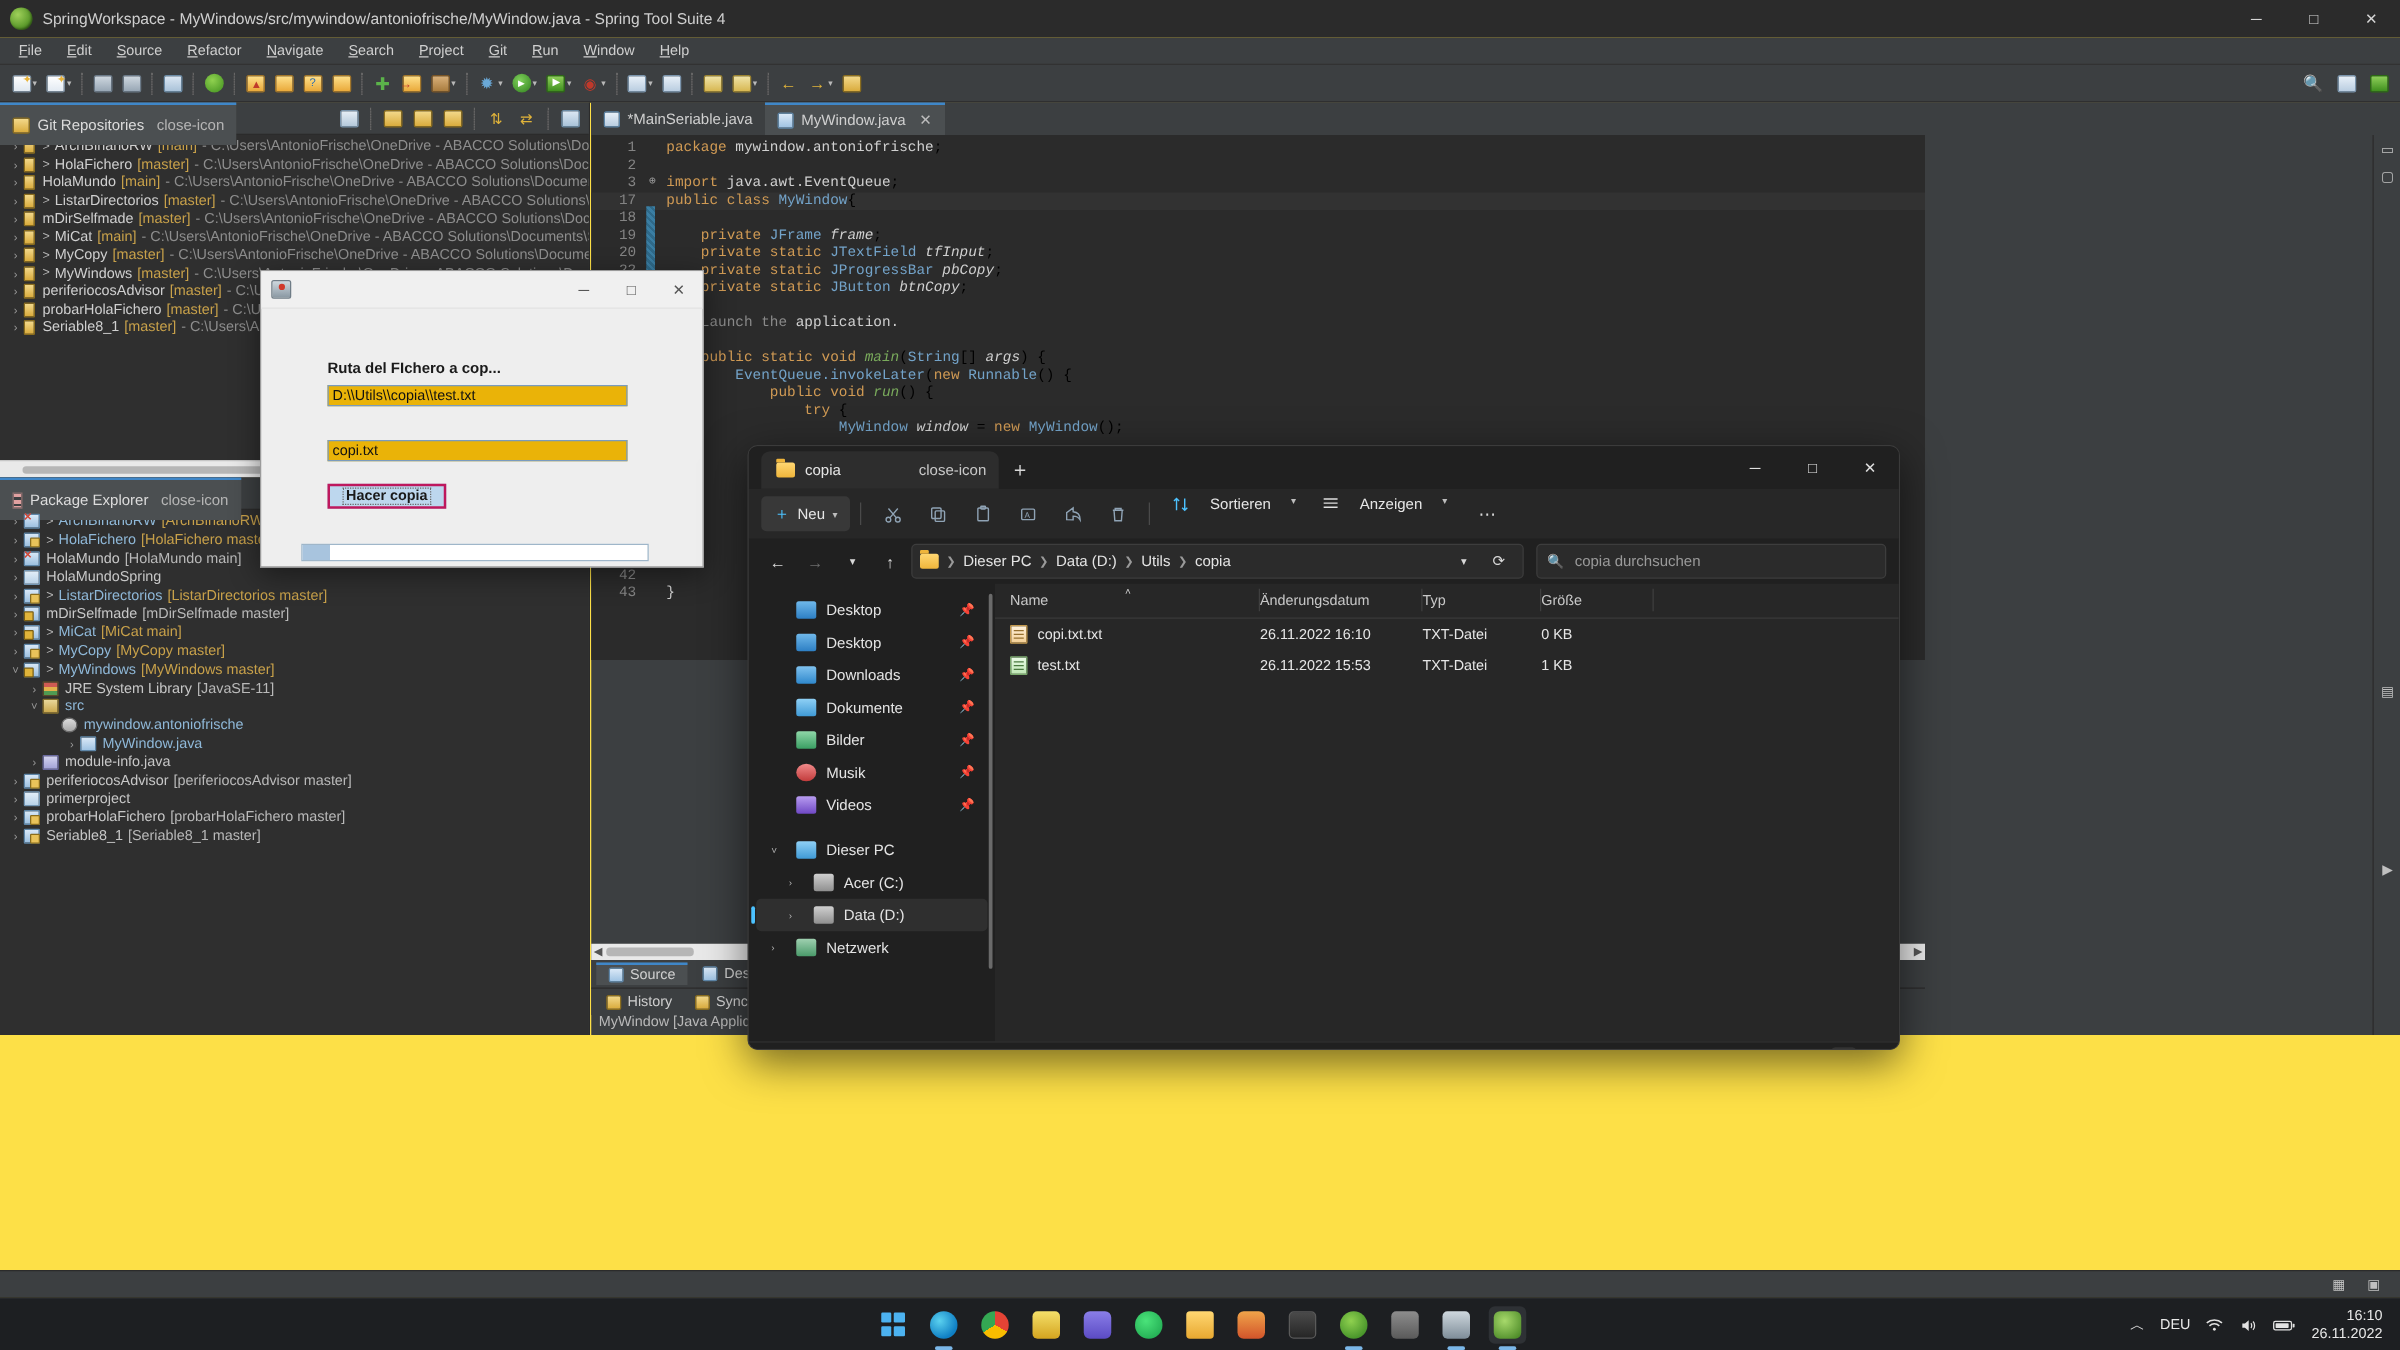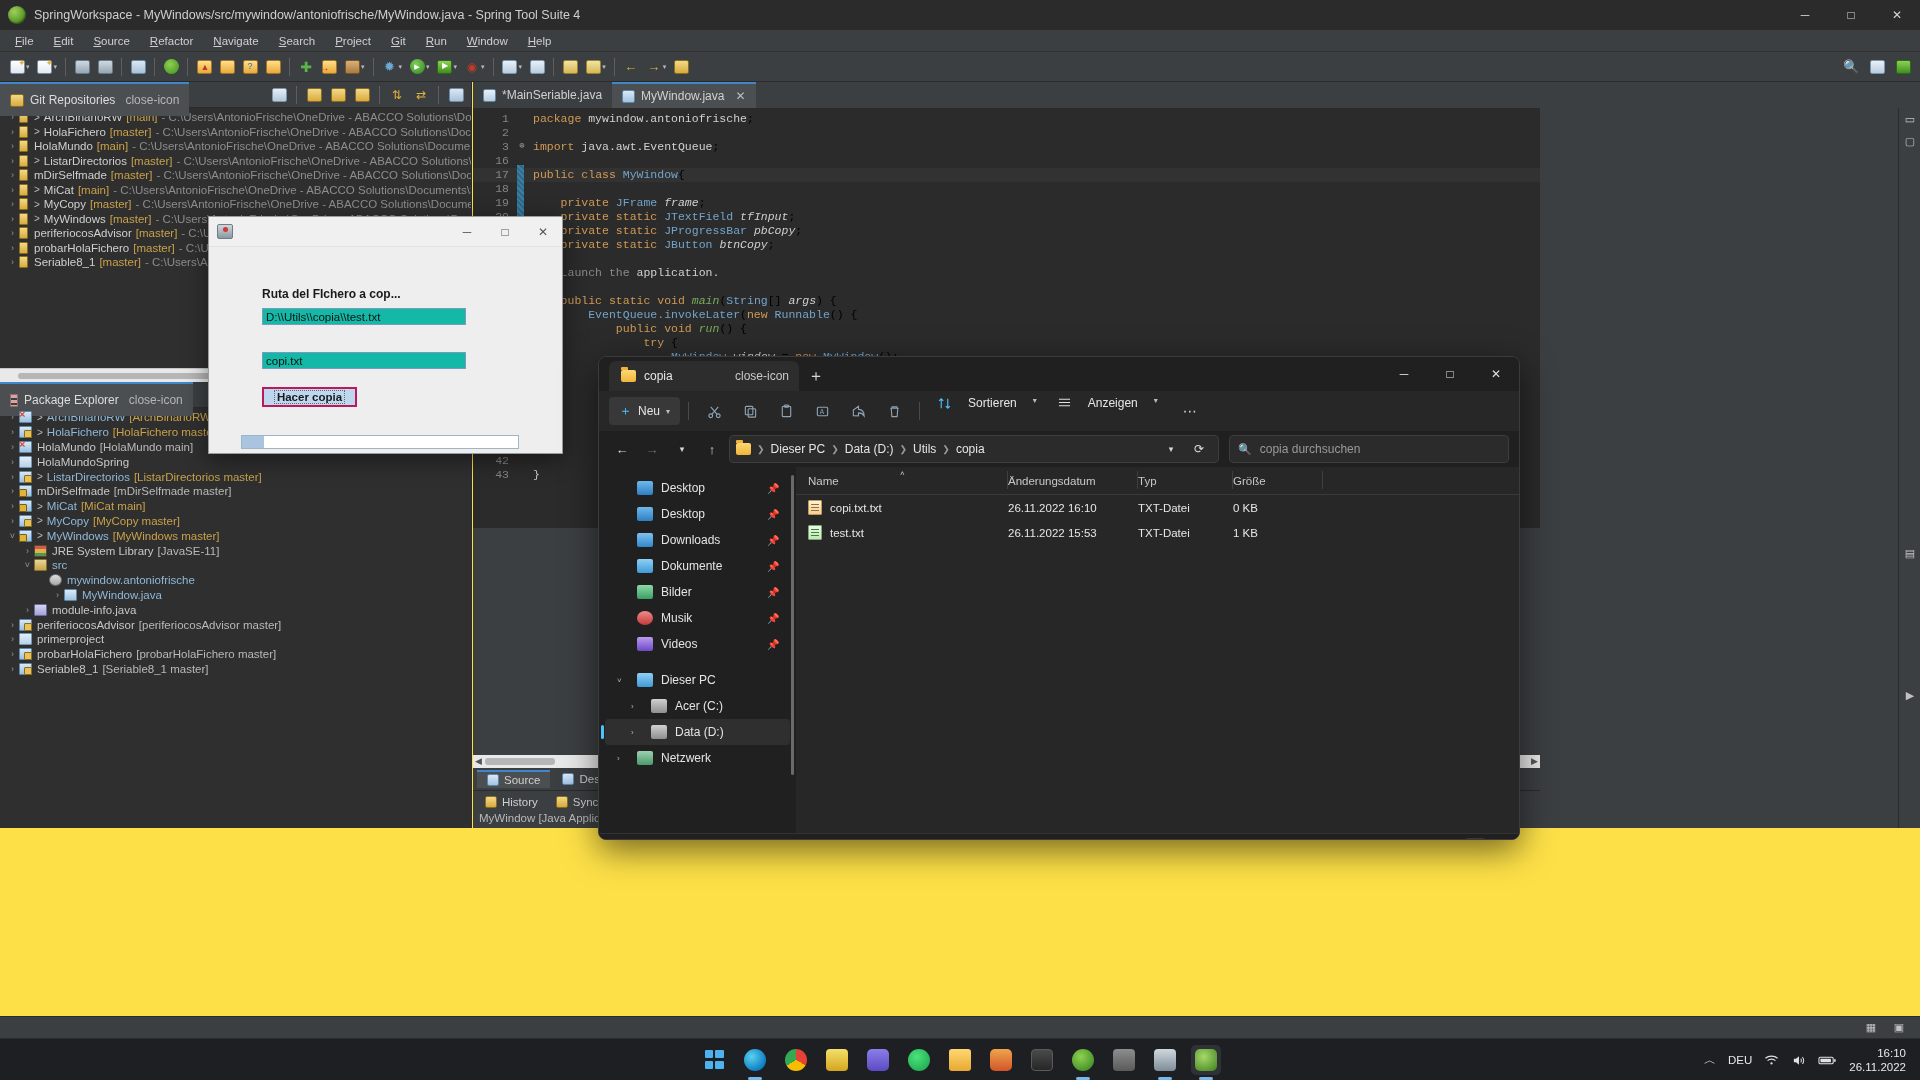--- a/index.html
+++ b/index.html
@@ -228,21 +228,21 @@
     background: #d0392b; border-radius: 50%;
   }
   .swing-wctrls { position: absolute; right: 0; top: 0; height: 30px; display: flex; }
   .swing-wctrl { width: 38px; height: 30px; display: flex; align-items: center;
     justify-content: center; color: #555; font-size: 12px; }
   .swing-body { padding: 0; position: relative; height: 207px; }
   .swing-label {
     position: absolute; left: 53px; top: 40px; font-size: 12px; font-weight: bold; color: #1a1a1a;
   }
   .swing-input {
-    position: absolute; left: 53px; width: 204px; height: 17px; background: #14b8a6;
+    position: absolute; left: 53px; width: 240px; height: 17px; background: #eab308;
     border: 1px solid #7a9bbd; font-size: 11.5px; color: #111; padding: 1px 3px;
     display: flex; align-items: center;
   }
   .swing-input.one { top: 61px; }
   .swing-input.two { top: 105px; }
   .swing-btn {
     position: absolute; left: 53px; top: 140px; width: 95px; height: 20px;
     background: #bdd7ee; border: 2px solid #be185d; font-size: 11.5px; font-weight: bold;
     color: #1a1a1a; display: flex; align-items: center; justify-content: center;
   }
@@ -826,25 +826,20 @@
             </div>
             <div class="code-line">
               <span class="ln">2</span>
               <span class="lnmark"></span>
               <span class="code-txt"></span>
             </div>
             <div class="code-line">
               <span class="ln">3</span>
               <span class="lnmark">⊕</span>
               <span class="code-txt"><span class="k">import</span> <span class="f">java.awt.EventQueue</span>;</span>
-            </div>
-            <div class="code-line">
-              <span class="ln">16</span>
-              <span class="lnmark"></span>
-              <span class="code-txt"></span>
             </div>
             <div class="code-line hl-line">
               <span class="ln">17</span>
               <span class="lnmark"></span>
               <span class="code-txt"><span class="k">public</span> <span class="k">class</span> <span class="t">MyWindow</span>{</span>
             </div>
             <div class="code-line">
               <span class="ln">18</span>
               <span class="lnmark"></span>
               <span class="code-txt"></span>

